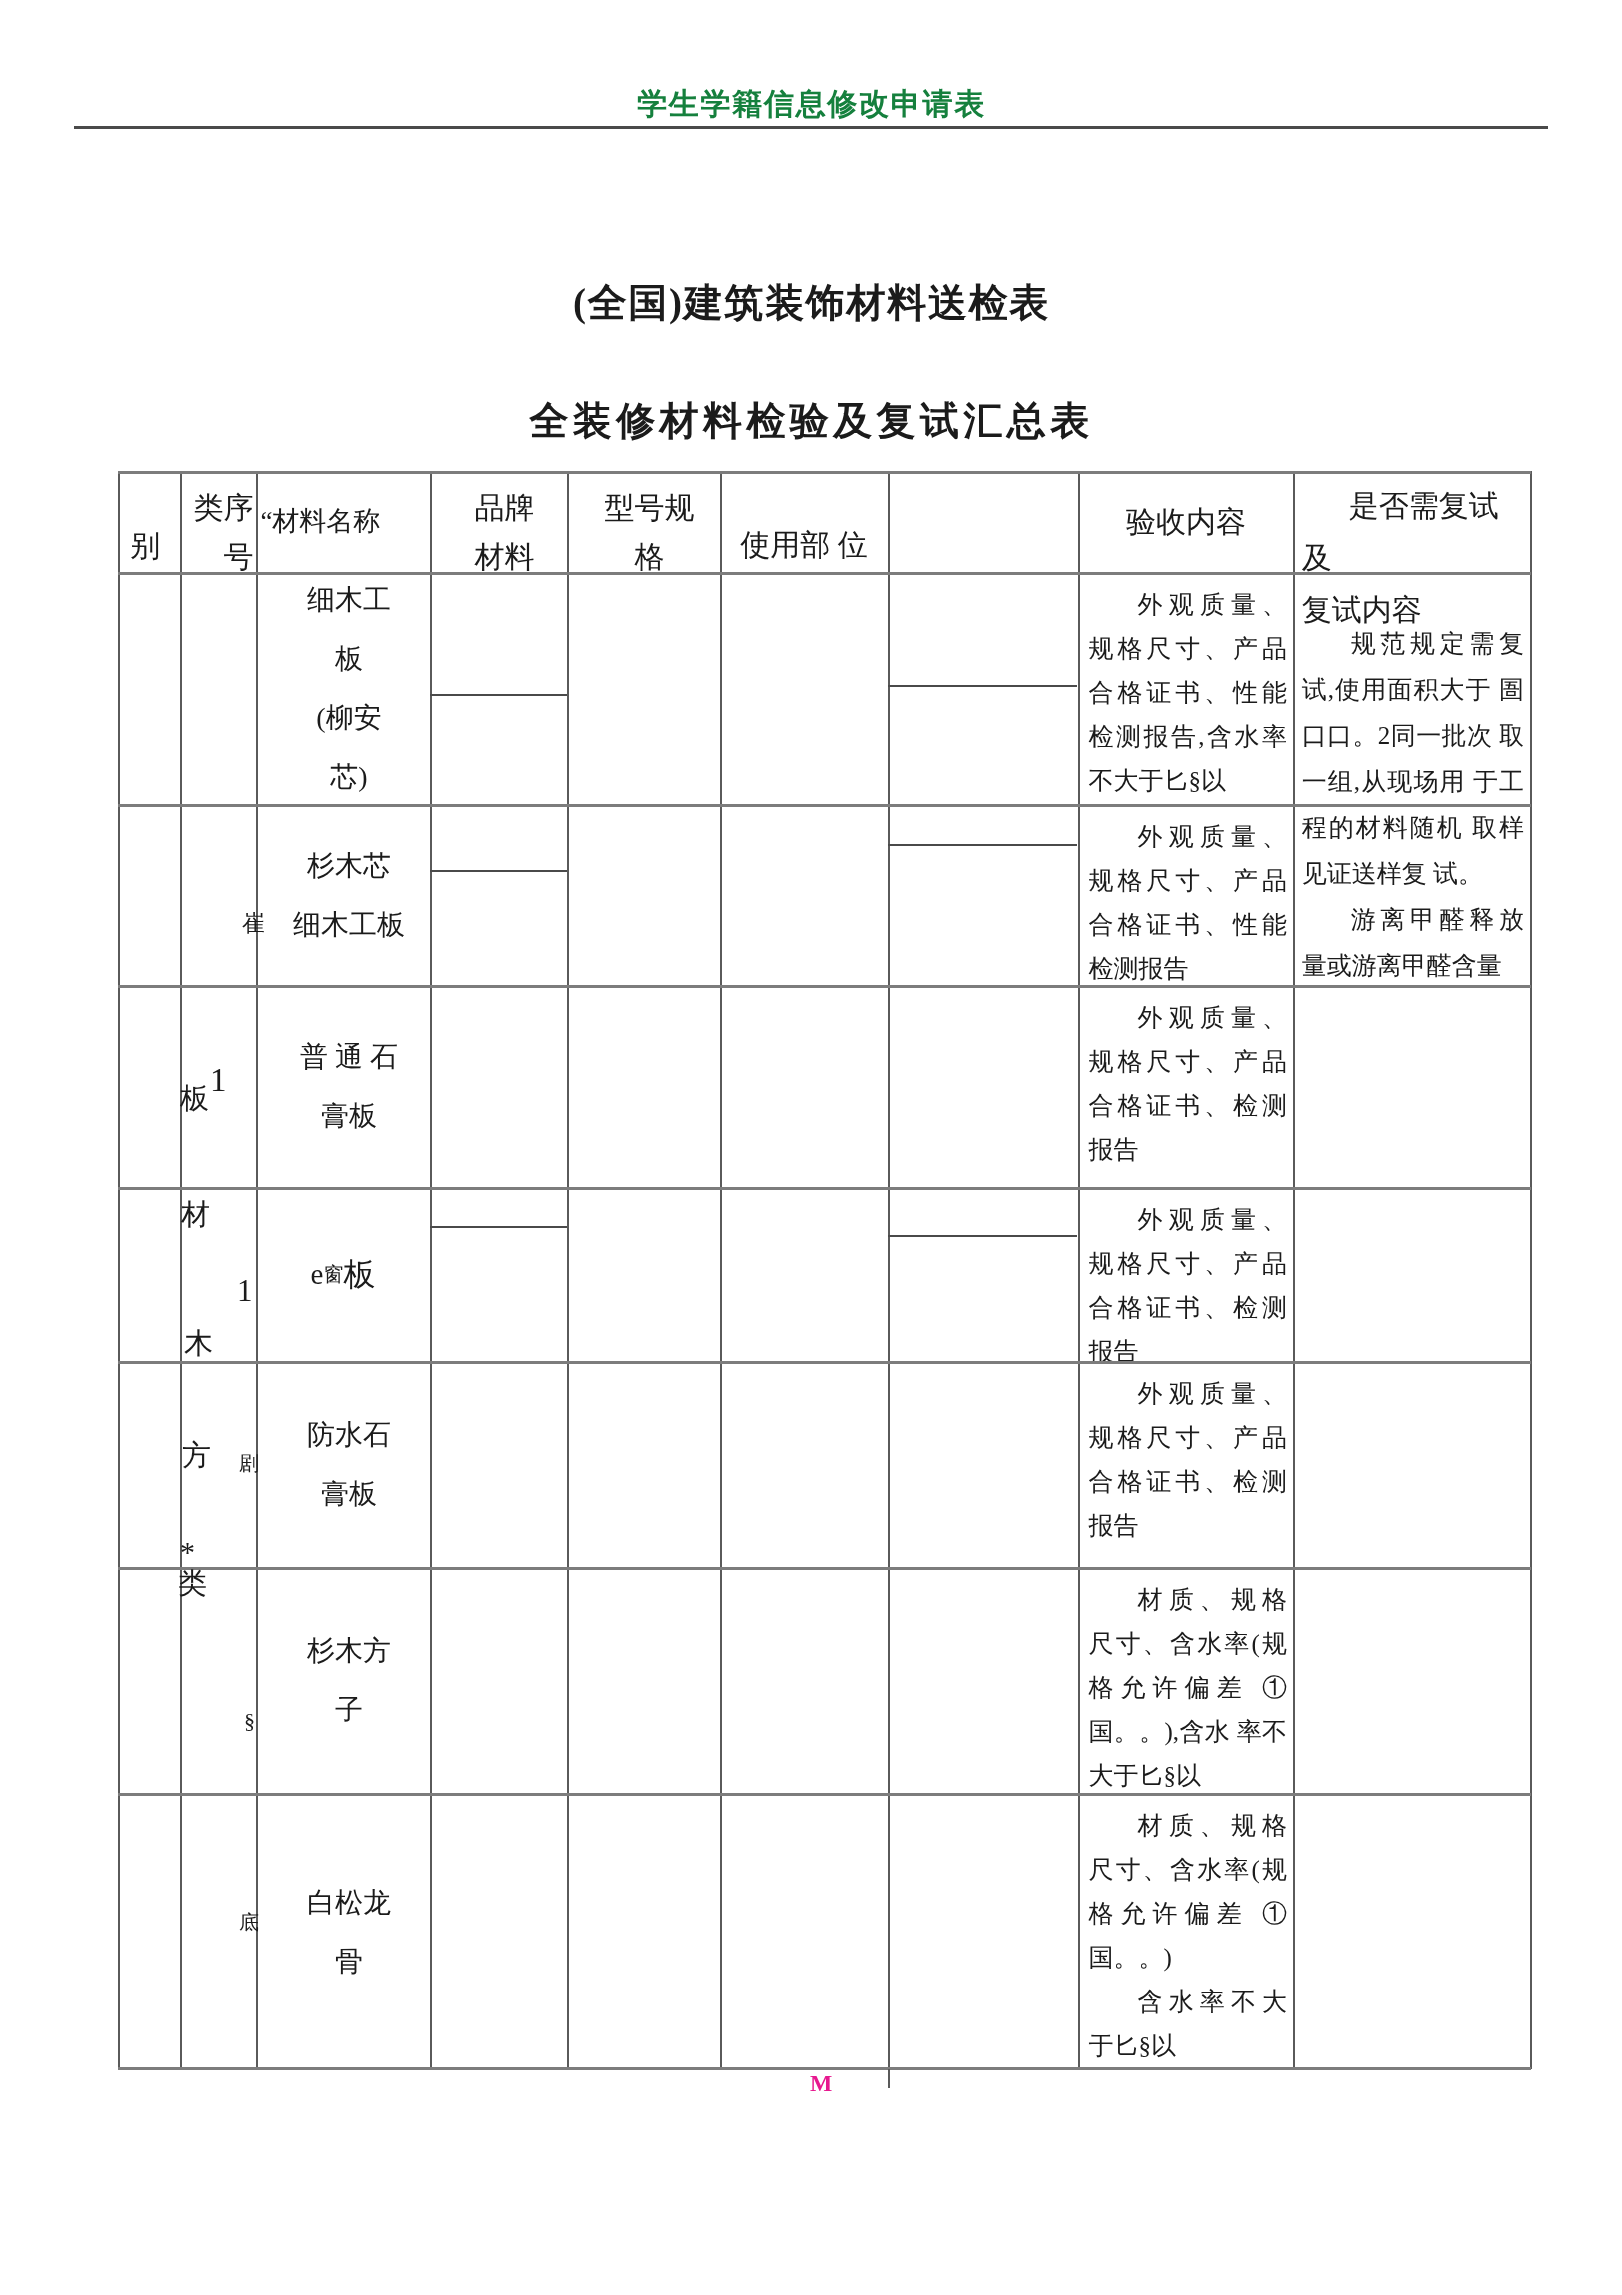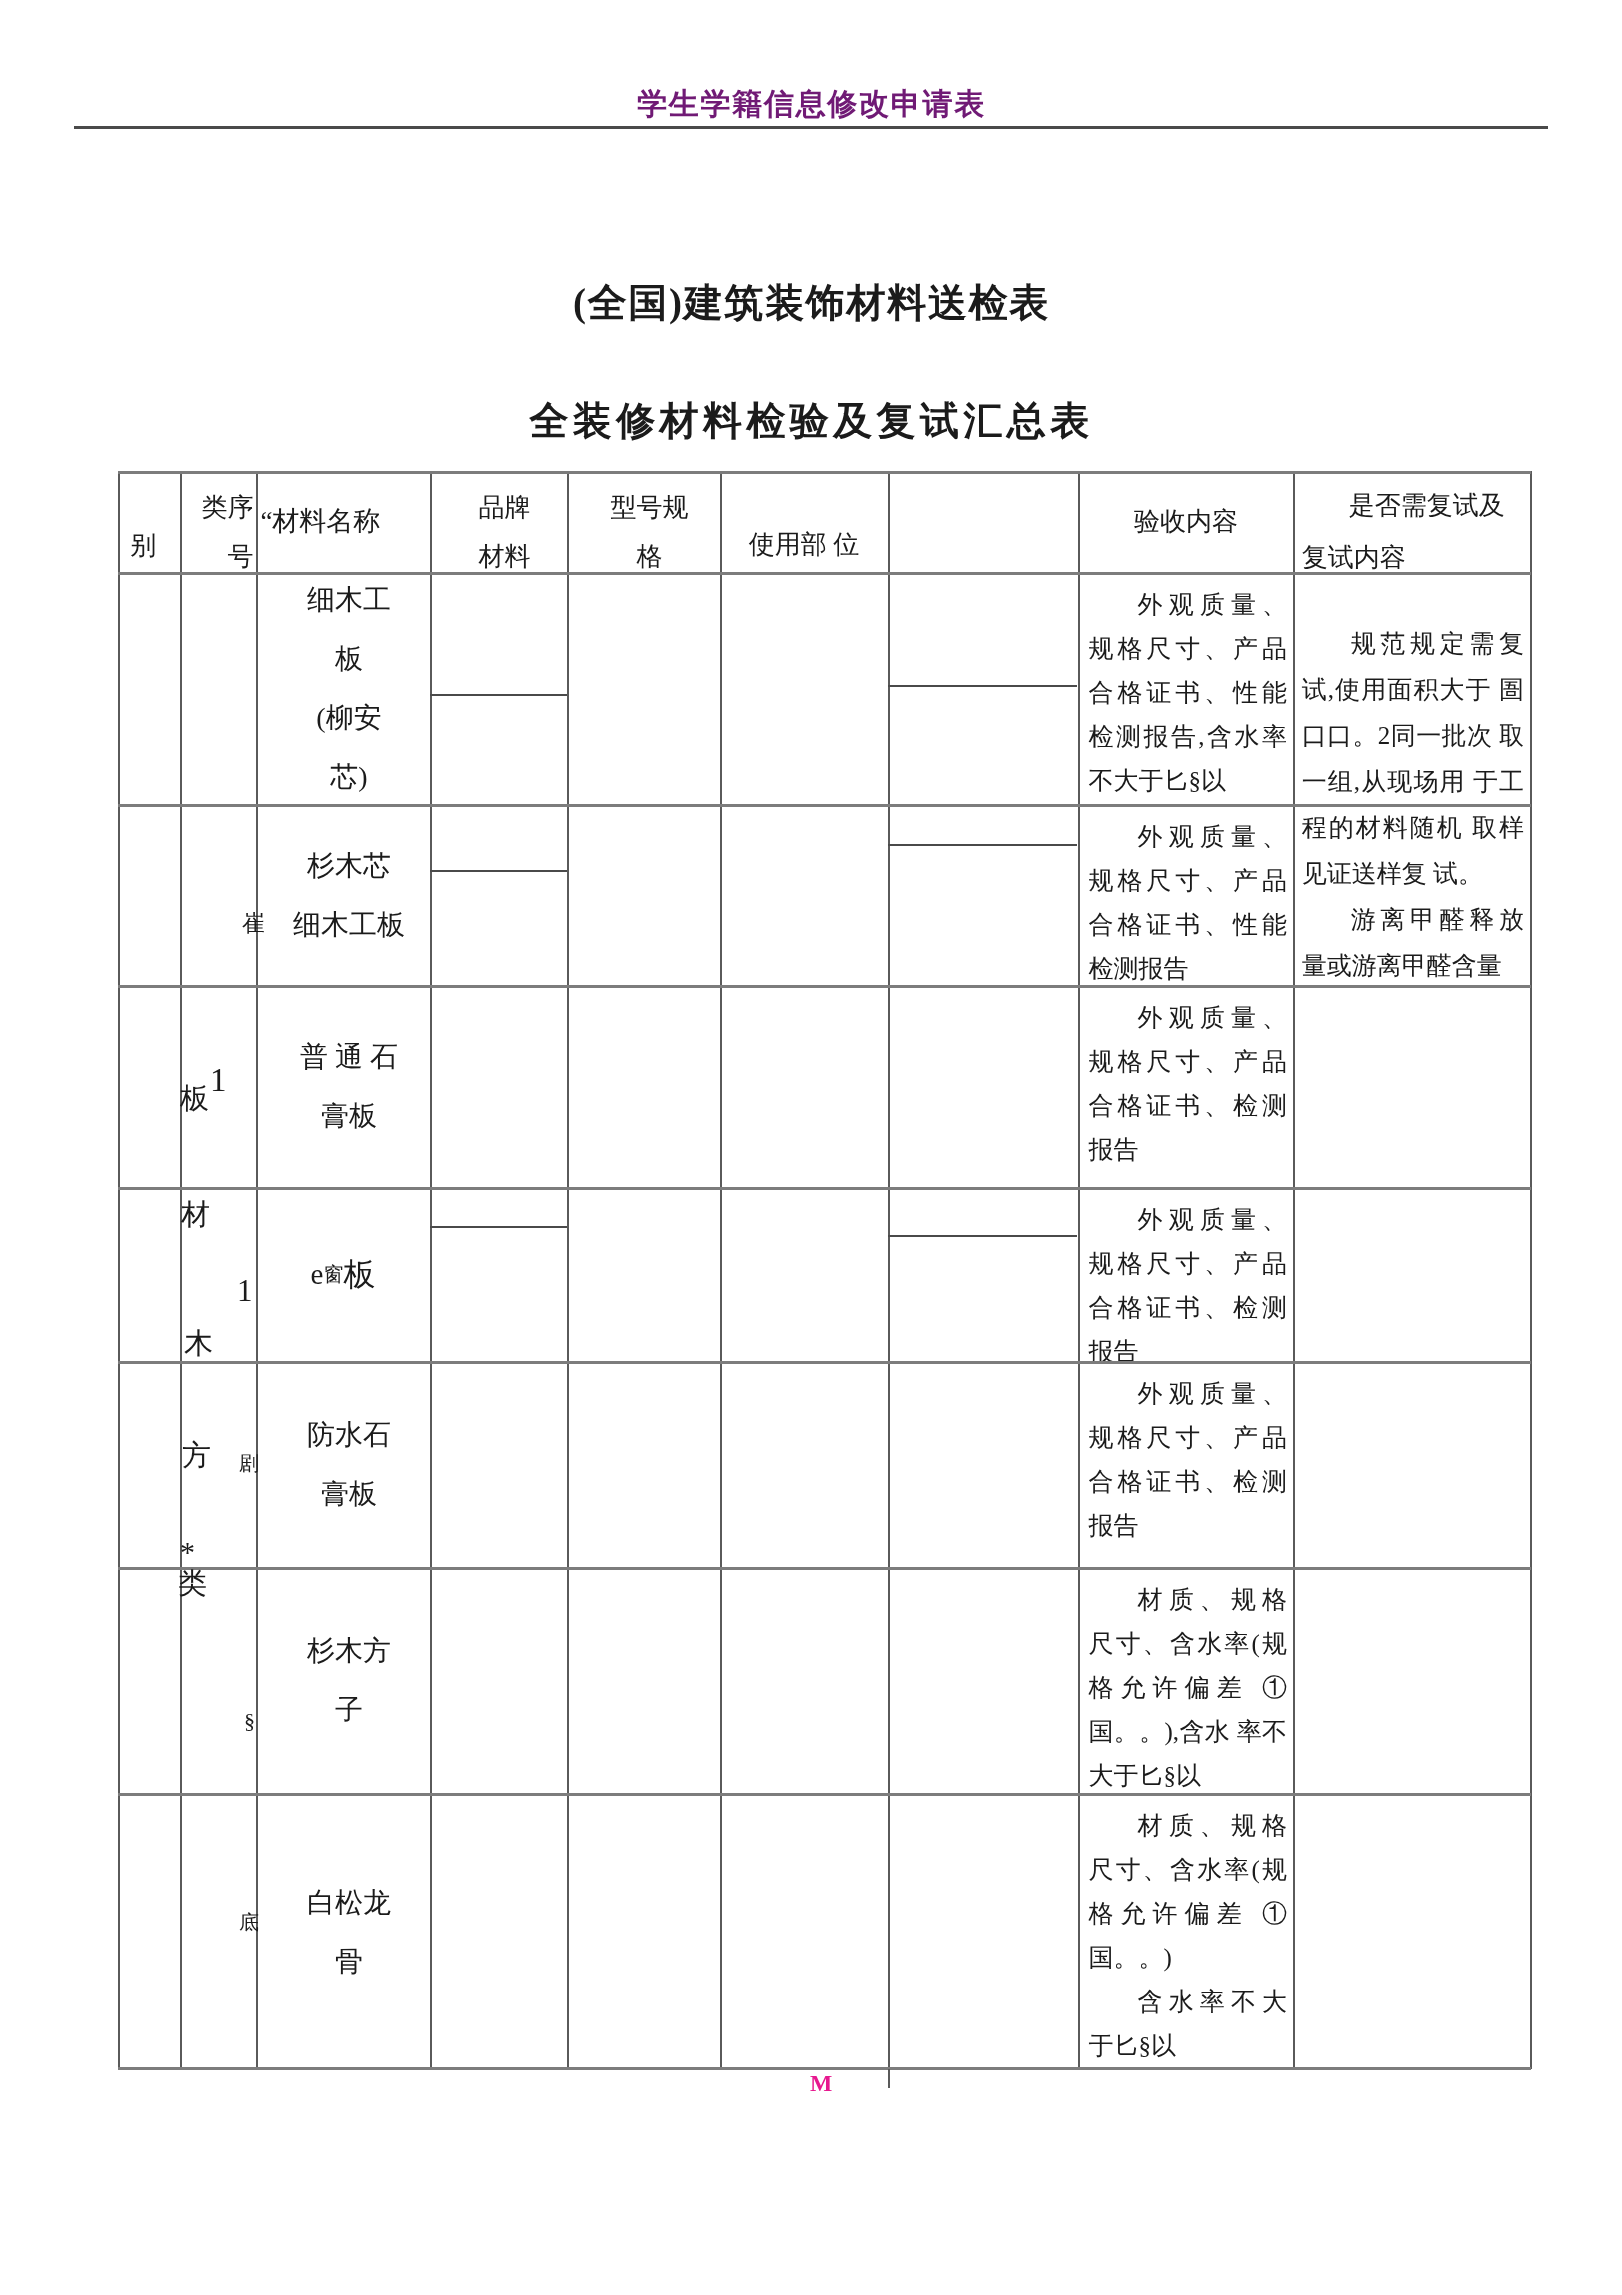--- a/index.html
+++ b/index.html
@@ -15,21 +15,21 @@
   .main-title{position:absolute;left:0;top:276px;width:1623px;text-align:center;
         font-size:39px;font-weight:bold;letter-spacing:1.7px;}
   .sub-title{position:absolute;left:0;top:394px;width:1623px;text-align:center;
         font-size:39px;font-weight:bold;letter-spacing:4.4px;}
   
   .tbl{position:absolute;left:118px;top:471px;width:1413px;height:1598px;}
   .vl{position:absolute;width:1.7px;background:#5a5a5a;}
   .hl{position:absolute;height:2.6px;background:#7c7c7c;}
   .sl{position:absolute;height:1.7px;background:#4a4a4a;}
   
-  .hc{position:absolute;top:0;height:101px;font-size:26px;line-height:35px;}
+  .hc{position:absolute;top:0;height:101px;font-size:30px;line-height:35px;}
   .hc-cat{left:0;width:62px;display:flex;align-items:flex-end;padding:0 0 8.7px 12.2px;}
   .hc-seq{left:62px;width:76px;text-align:right;padding:12.2px 2.6px 0 0;line-height:49px;}
   .hc-mat{left:138px;width:174px;display:flex;align-items:center;padding-left:4.4px;font-size:27px;}
   .hc-brand{left:312px;width:137px;text-align:center;padding-top:12.2px;line-height:49px;}
   .hc-model{left:449px;width:153px;text-align:center;padding-top:12.2px;line-height:49px;}
   .hc-loc{left:602px;width:168px;display:flex;align-items:flex-end;justify-content:center;padding-bottom:10.5px;}
   .hc-mfr{left:770px;width:189px;display:flex;align-items:center;justify-content:center;}
   .hc-acc{left:960px;width:216px;display:flex;align-items:center;justify-content:center;border-radius:27px;}
   .hc-retest{left:1175px;width:238px;padding:8.7px 7px 0 8.7px;text-indent:47px;line-height:52px;border-radius:19px;}
   
@@ -45,21 +45,21 @@
   .mixed-e{font-size:29px;}
   .mixed-small{font-size:20px;}
   .mixed-big{font-size:32px;}
   .footer-mark{position:absolute;left:810px;top:2070px;font-size:23.6px;font-weight:bold;}
 </style>
 </head>
 <body>
 
 <div class="page">
 
-  <div class="doc-header-title" style="color: #701a75;">学生学籍信息修改申请表</div>
+  <div class="doc-header-title" style="color: #15803d;">学生学籍信息修改申请表</div>
   <div class="doc-header-rule"></div>
 
   <div class="main-title">(全国)建筑装饰材料送检表</div>
   <div class="sub-title">全装修材料检验及复试汇总表</div>
 
   <div class="tbl" id="tbl">
 
     <div class="hc hc-cat">别</div>
     <div class="hc hc-seq pre">类序
 号</div>

